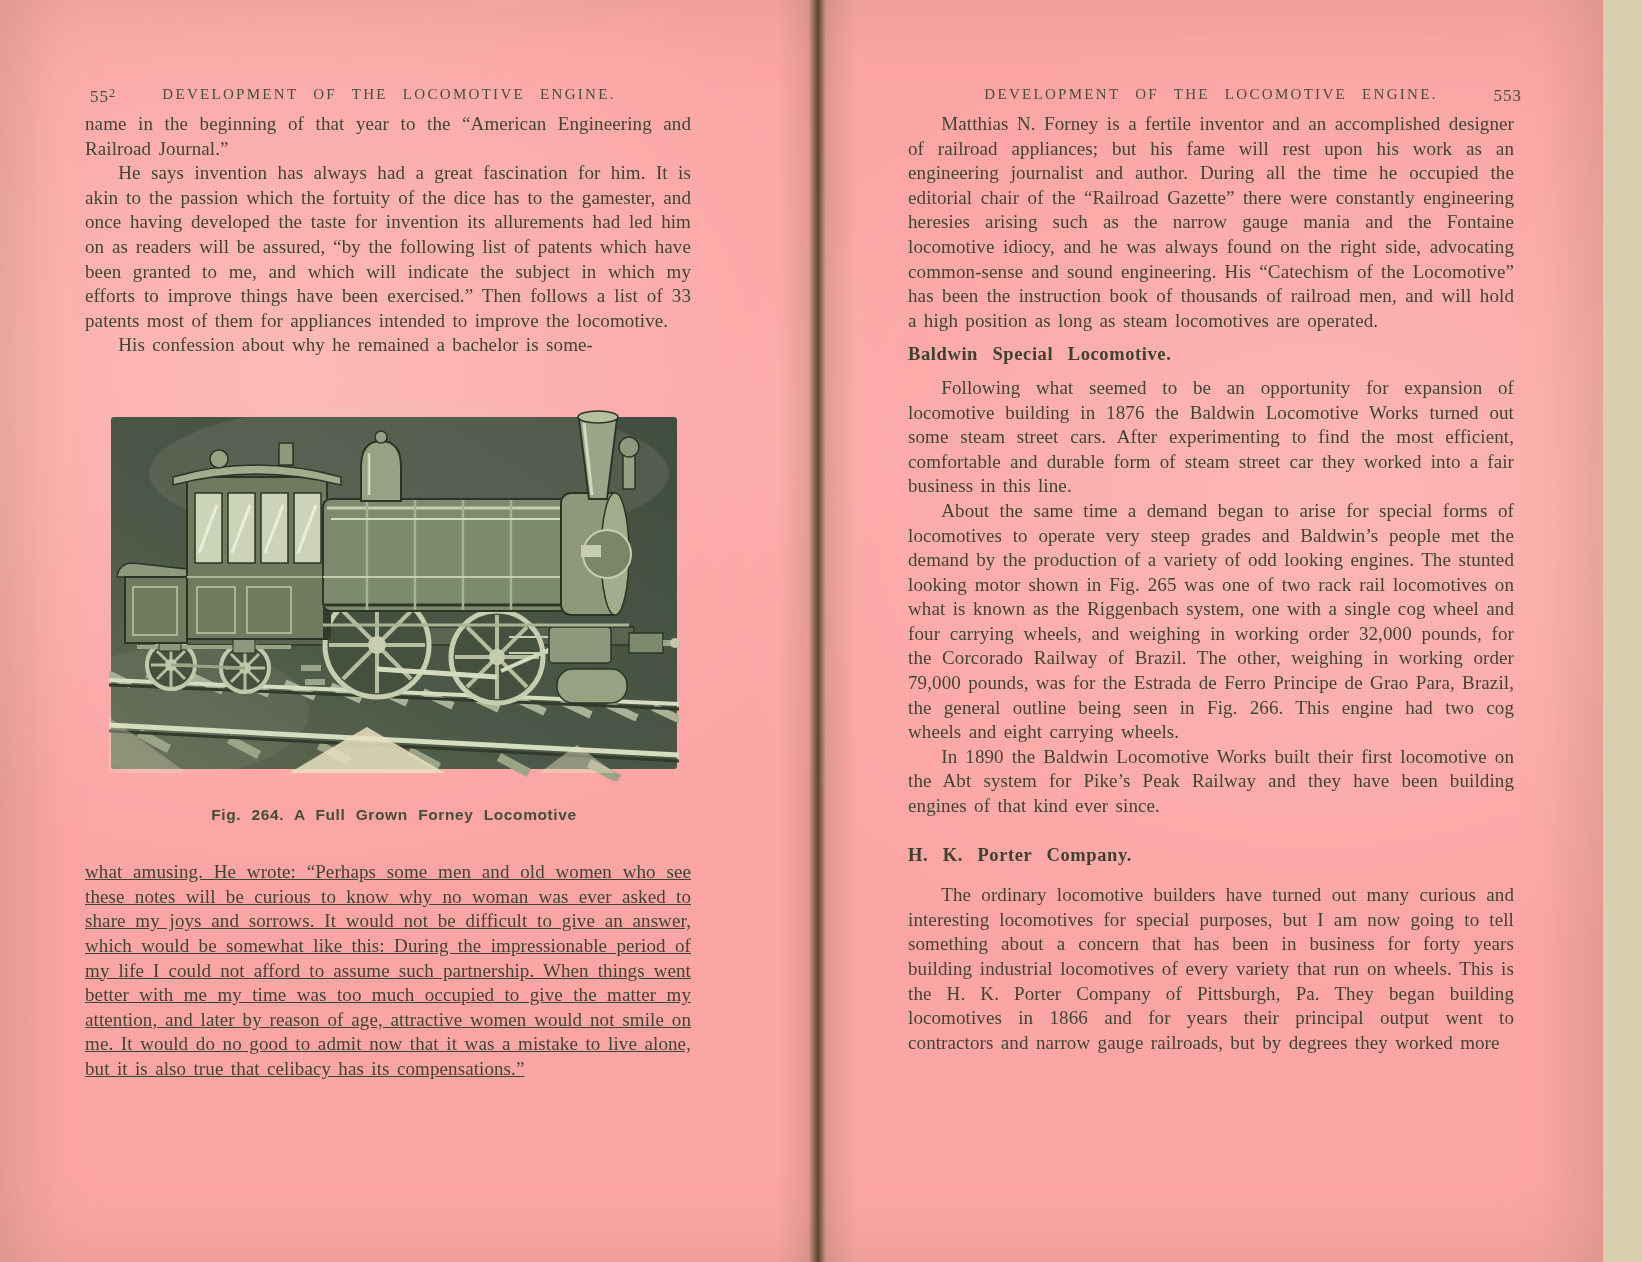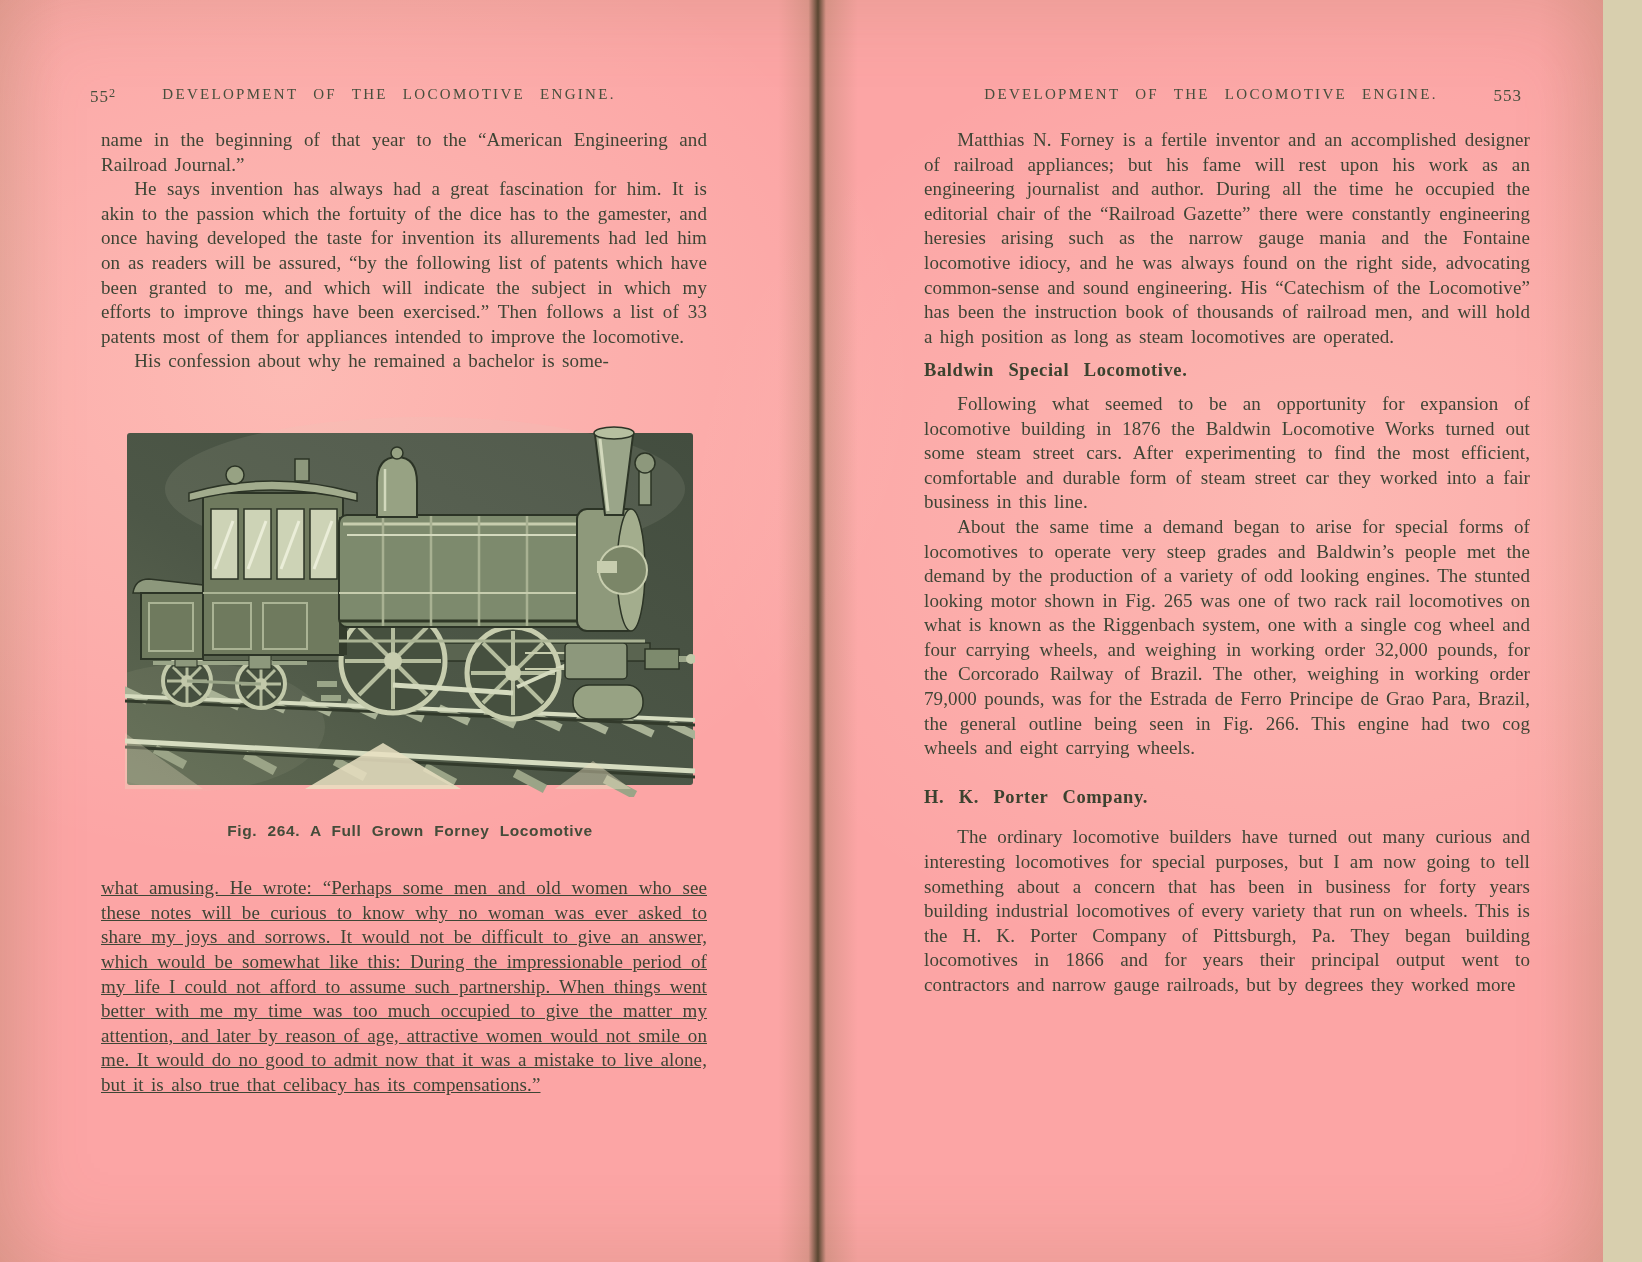--- a/index.html
+++ b/index.html
@@ -33,23 +33,23 @@
   .header{position:absolute;top:86px;height:26px;
     font-size:15px;letter-spacing:2.3px;word-spacing:9px;color:#474e3c;}
   .page-left .header{left:85px;width:608px;}
   .page-right .header{left:88px;width:610px;}
   .running-title{display:block;text-align:center;}
   .pgnum{position:absolute;top:0;font-size:17px;letter-spacing:1px;}
   .pgnum.left{left:5px;}
   .pgnum.right{right:-6px;}
   .sup{font-size:.72em;vertical-align:.42em;}
 
-  .column{position:absolute;top:128px;width:606px;
+  .column{position:absolute;top:112px;width:606px;
     font-size:19px;line-height:24.6px;text-align:justify;
-    word-spacing:.13em;letter-spacing:.1px;margin-left:16px;}
+    word-spacing:.13em;letter-spacing:.1px;}
   .page-left .column{left:85px;}
   .page-right .column{left:90px;}
   .column p{margin:0;}
   p.indent{text-indent:1.75em;}
   p.noindent{text-indent:0;}
 
   .sec-heading{margin:9px 0 9px;text-align:left;font-size:18.5px;font-weight:bold;
     letter-spacing:.6px;word-spacing:.5em;text-indent:0;color:#3b422f;}
   .sec-heading.second{margin-top:24px;margin-bottom:16px;}
 
@@ -242,19 +242,20 @@
   <div class="page page-right">
     <div class="header">
       <span class="running-title">DEVELOPMENT OF THE LOCOMOTIVE ENGINE.</span>
       <span class="pgnum right">553</span>
     </div>
     <div class="column">
       <p class="indent">Matthias N. Forney is a fertile inventor and an accomplished designer of railroad appliances; but his fame will rest upon his work as an engineering journalist and author. During all the time he occupied the editorial chair of the “Railroad Gazette” there were constantly engineering heresies arising such as the narrow gauge mania and the Fontaine locomotive idiocy, and he was always found on the right side, advocating common-sense and sound engineering. His “Catechism of the Locomotive” has been the instruction book of thousands of railroad men, and will hold a high position as long as steam locomotives are operated.</p>
       <h3 class="sec-heading">Baldwin Special Locomotive.</h3>
       <p class="indent">Following what seemed to be an opportunity for expansion of locomotive building in 1876 the Baldwin Locomotive Works turned out some steam street cars. After experimenting to find the most efficient, comfortable and durable form of steam street car they worked into a fair business in this line.</p>
       <p class="indent">About the same time a demand began to arise for special forms of locomotives to operate very steep grades and Baldwin’s people met the demand by the production of a variety of odd looking engines. The stunted looking motor shown in Fig. 265 was one of two rack rail locomotives on what is known as the Riggenbach system, one with a single cog wheel and four carrying wheels, and weighing in working order 32,000 pounds, for the Corcorado Railway of Brazil. The other, weighing in working order 79,000 pounds, was for the Estrada de Ferro Principe de Grao Para, Brazil, the general outline being seen in Fig. 266. This engine had two cog wheels and eight carrying wheels.</p>
+      <p class="indent">In 1890 the Baldwin Locomotive Works built their first locomotive on the Abt system for Pike’s Peak Railway and they have been building engines of that kind ever since.</p>
       <h3 class="sec-heading second">H. K. Porter Company.</h3>
       <p class="indent">The ordinary locomotive builders have turned out many curious and interesting locomotives for special purposes, but I am now going to tell something about a concern that has been in business for forty years building industrial locomotives of every variety that run on wheels. This is the H. K. Porter Company of Pittsburgh, Pa. They began building locomotives in 1866 and for years their principal output went to contractors and narrow gauge railroads, but by degrees they worked more</p>
     </div>
   </div>
 
   <div class="gutter"></div>
 </div>
 
 </body></html>

